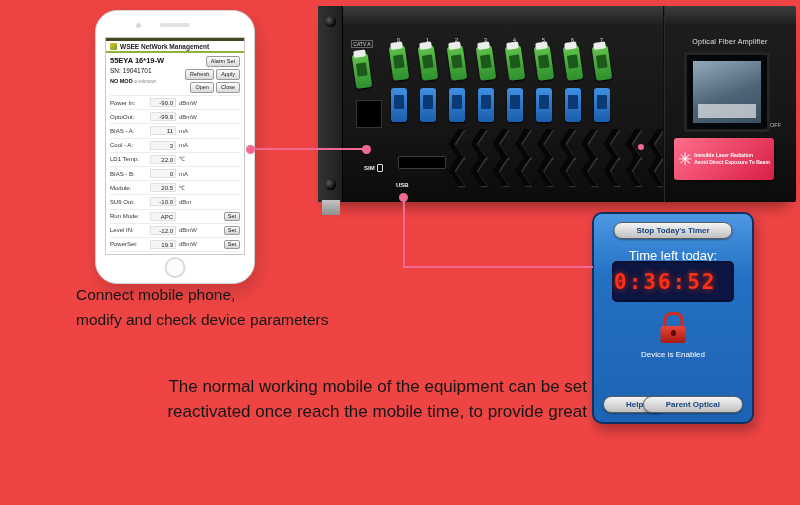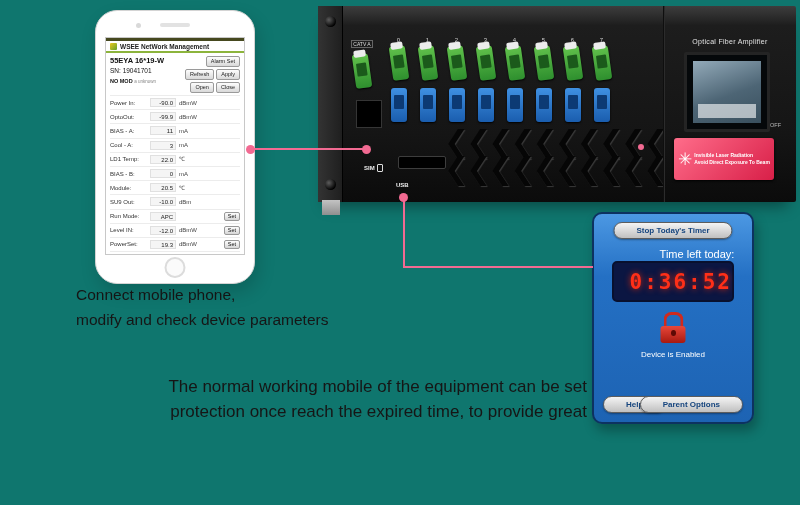--- a/index.html
+++ b/index.html
@@ -1,16 +1,16 @@
 <!DOCTYPE html>
 <html><head>
 <meta charset="utf-8">
 <style>
   html,body{margin:0;padding:0;background:#fff;}
-  .canvas{position:relative;width:800px;height:505px;background:#0f766e;overflow:hidden;
+  .canvas{position:relative;width:800px;height:505px;background:#ef4444;overflow:hidden;
           font-family:"Liberation Sans",sans-serif;color:#111;}
 
   
   .phone{position:absolute;left:95px;top:10px;width:158px;height:272px;background:#fff;
          border:1px solid #d4d4d4;border-radius:22px;box-shadow:3px 8px 18px rgba(0,0,0,.16);z-index:2;}
   .phone-camera{position:absolute;top:12px;left:40px;width:5px;height:5px;border-radius:50%;background:#d9d9d9;}
   .phone-speaker{position:absolute;top:12px;left:50%;transform:translateX(-50%);width:30px;height:4px;border-radius:2px;background:#e2e2e2;}
   .phone-home{position:absolute;bottom:5px;left:50%;transform:translateX(-50%);width:17px;height:17px;border-radius:50%;
               border:2px solid #dcdcdc;background:#fbfbfb;}
   .phone-screen{position:absolute;left:9px;right:9px;top:26px;bottom:28px;border:1px solid #c8c8c8;background:#fff;overflow:hidden;}
@@ -81,24 +81,24 @@
   .dot.small{width:6px;height:6px;}
 
   
   .timer{position:absolute;left:592px;top:212px;width:158px;height:208px;border-radius:10px;z-index:2;
          background:linear-gradient(180deg,#4c98e3,#2470c4 30%,#1d63b3);
          border:2px solid #0d3260;box-shadow:3px 7px 12px rgba(0,0,0,.28);}
   .t-pill{background:linear-gradient(#f4f4f4,#c0c0c0);border:1px solid #5d5d5d;border-radius:9px;
           font-size:8px;font-weight:bold;color:#16457e;padding:3px 22px;box-shadow:0 1px 2px rgba(0,0,0,.35);
           cursor:pointer;white-space:nowrap;}
   .t-stop{position:absolute;top:8px;left:50%;transform:translateX(-50%);}
-  .t-left-label{position:absolute;top:34px;left:0;width:100%;text-align:center;font-size:11px;color:#fff;padding-left:24px;}
+  .t-left-label{position:absolute;top:34px;left:0;width:100%;text-align:center;font-size:13px;color:#fff;}
   .t-display{position:absolute;top:47px;left:50%;transform:translateX(-50%);width:118px;height:37px;
              background:#0b1642;border:2px solid #08102e;border-radius:5px;
-             display:flex;align-items:center;justify-content:flex-end;}
+             display:flex;align-items:center;justify-content:flex-start;}
   .t-time{font-family:"DejaVu Sans Mono",monospace;font-size:21px;font-weight:bold;color:#ff2f18;
           text-shadow:0 0 6px rgba(255,45,0,.85);letter-spacing:2px;}
   .t-lock{position:absolute;top:98px;left:50%;transform:translateX(-50%);}
   .lock-shackle{width:14px;height:11px;border:3.5px solid #cf2a1e;border-bottom:none;border-radius:8px 8px 0 0;margin:0 auto;}
   .lock-body{width:25px;height:17px;background:linear-gradient(#e8473a,#a81a10);border-radius:3px;position:relative;}
   .lock-body::after{content:"";position:absolute;left:50%;top:4px;transform:translateX(-50%);
                     width:5px;height:6px;border-radius:50% 50% 40% 40%;background:#5e0a05;}
   .t-status{position:absolute;top:136px;left:0;width:100%;text-align:center;font-size:8px;color:#fff;}
   .t-msg{position:absolute;top:154px;left:0;width:100%;text-align:center;font-size:11px;color:#fff;}
   .t-help{position:absolute;left:9px;bottom:9px;}
@@ -311,26 +311,26 @@
     <div class="t-left-label">Time left today:</div>
     <div class="t-display">
       <span class="t-time">0:36:52</span>
     </div>
     <div class="t-lock">
       <div class="lock-shackle"></div>
       <div class="lock-body"></div>
     </div>
     <div class="t-status">Device is Enabled</div>
     <div class="t-pill t-help">Help</div>
-    <div class="t-pill t-parent">Parent Options</div>
+    <div class="t-pill t-parent">Parent Optical</div>
   </div>
 
   <div class="caption1">
     <div>Connect mobile phone,</div>
     <div>modify and check device parameters</div>
   </div>
 
   <div class="caption2">
     <div>The normal working mobile of the equipment can be set</div>
-    <div>protection once reach the expired time, to provide great</div>
+    <div>reactivated once reach the mobile time, to provide great</div>
   </div>
 
 </div>
 
 </body></html>

